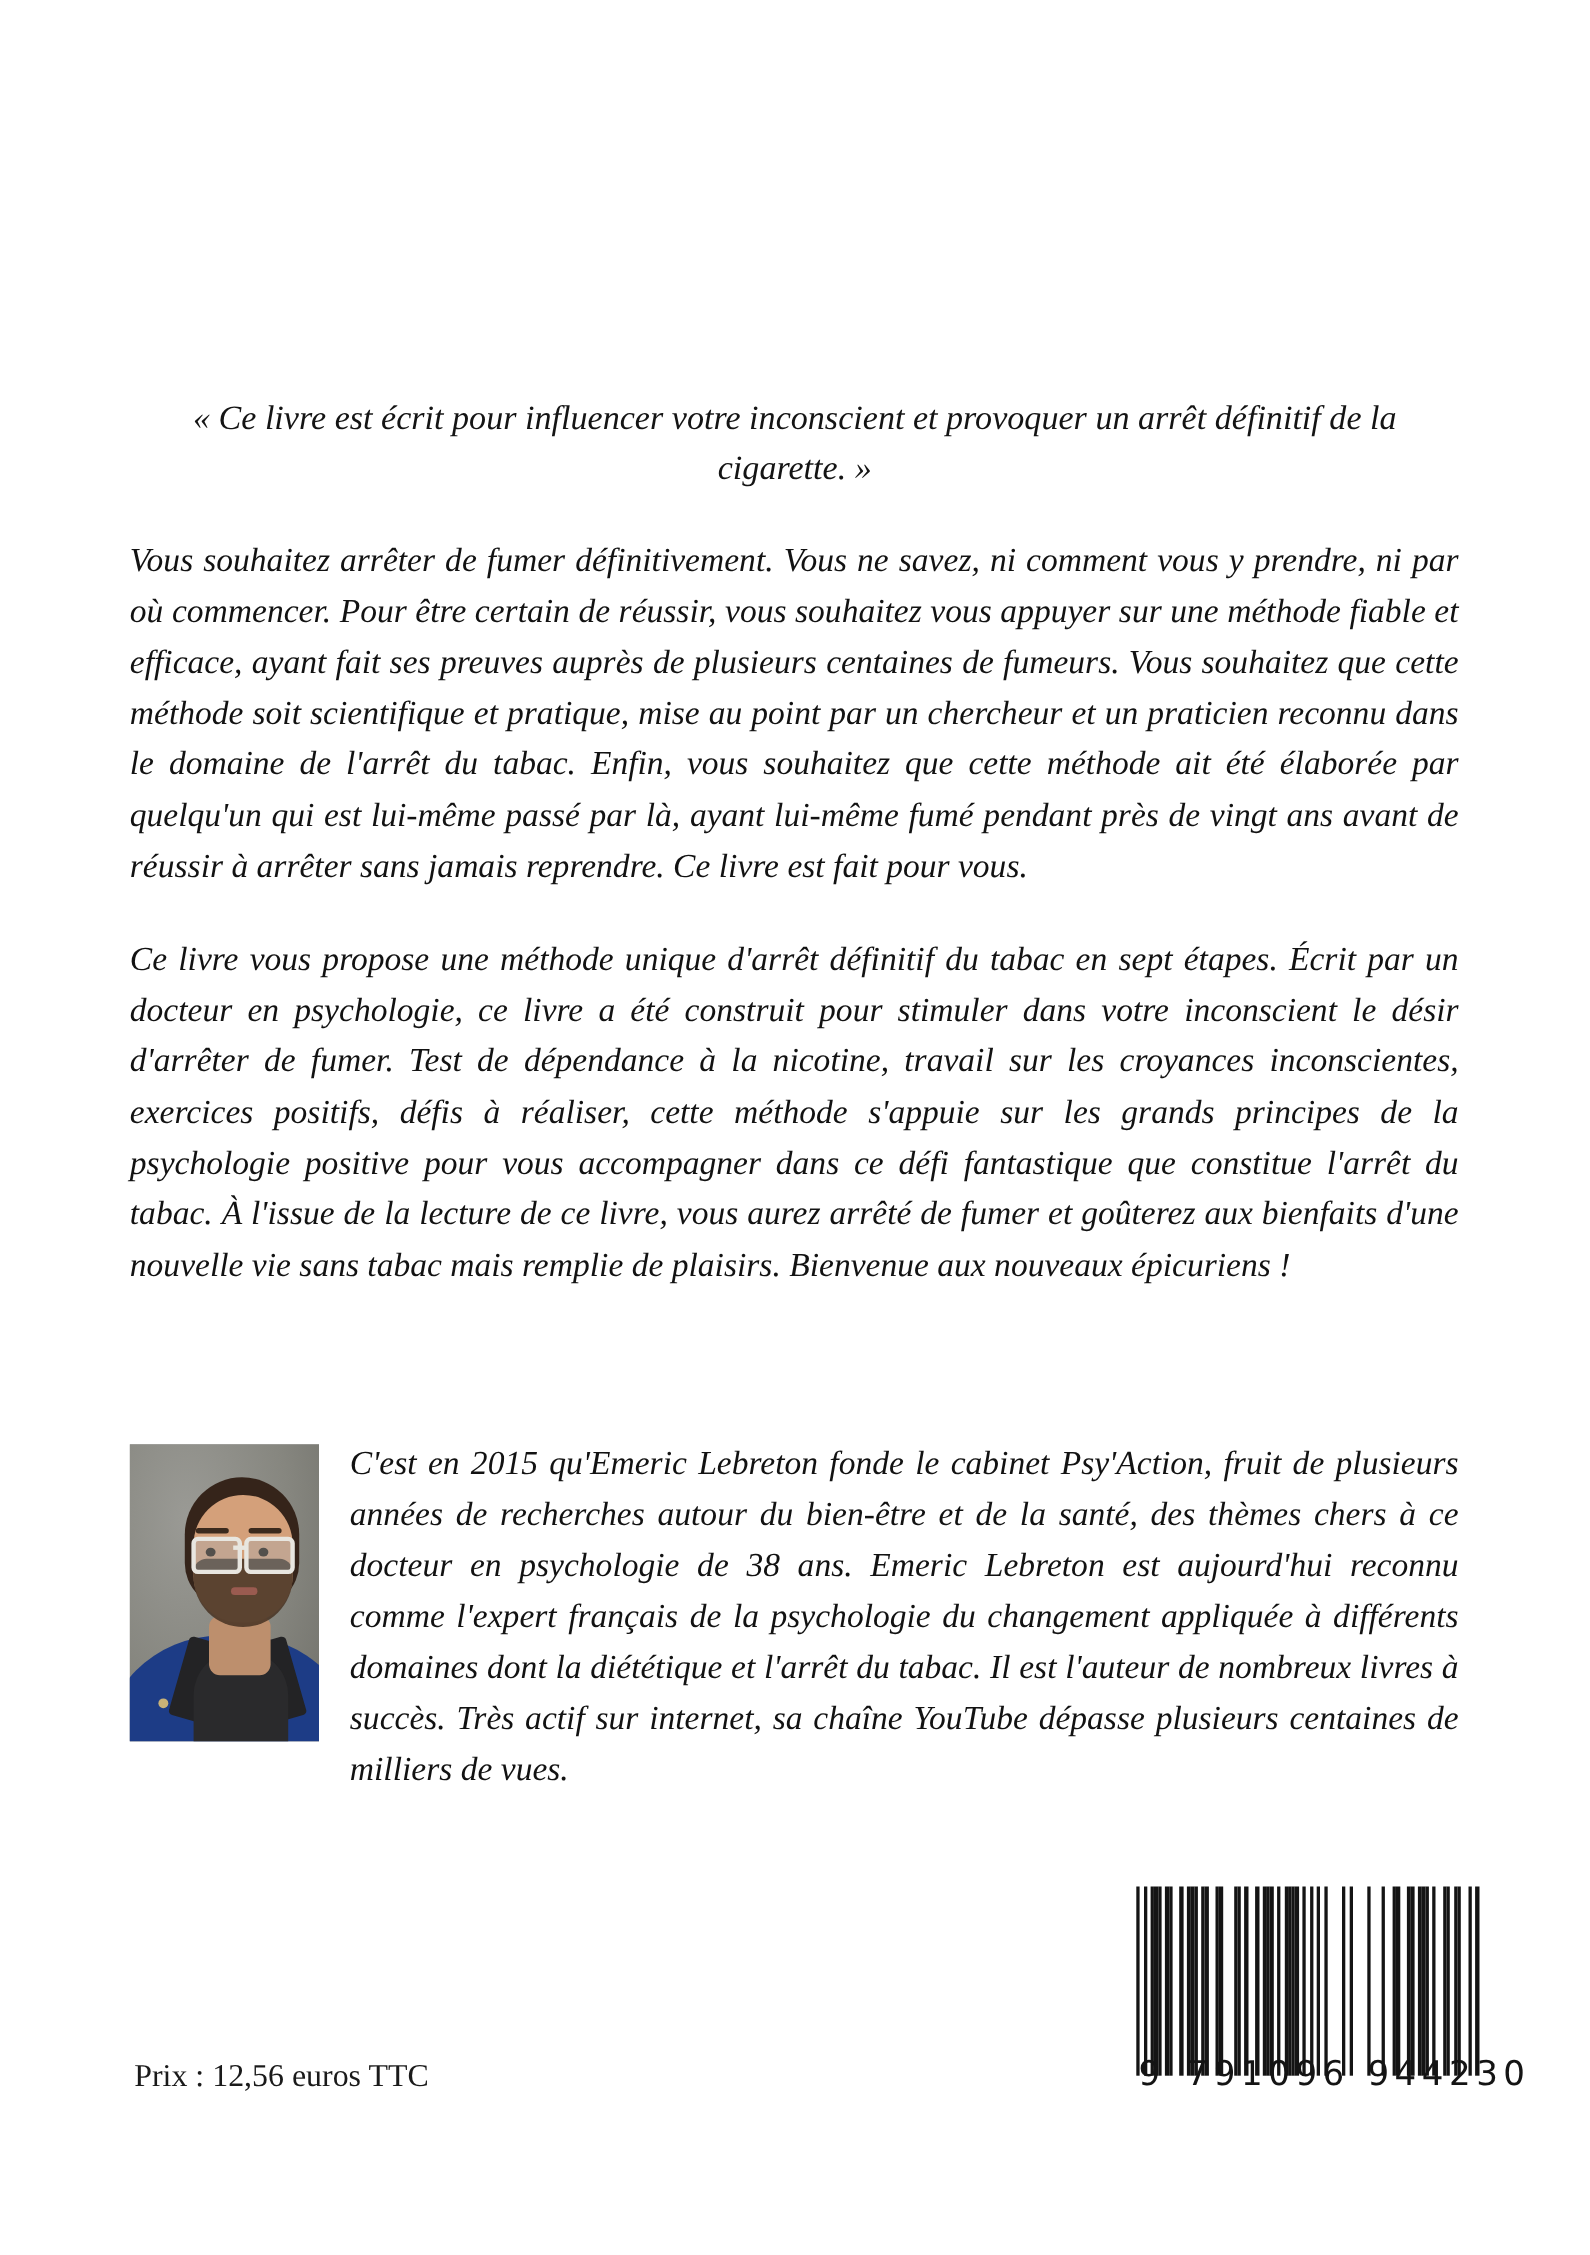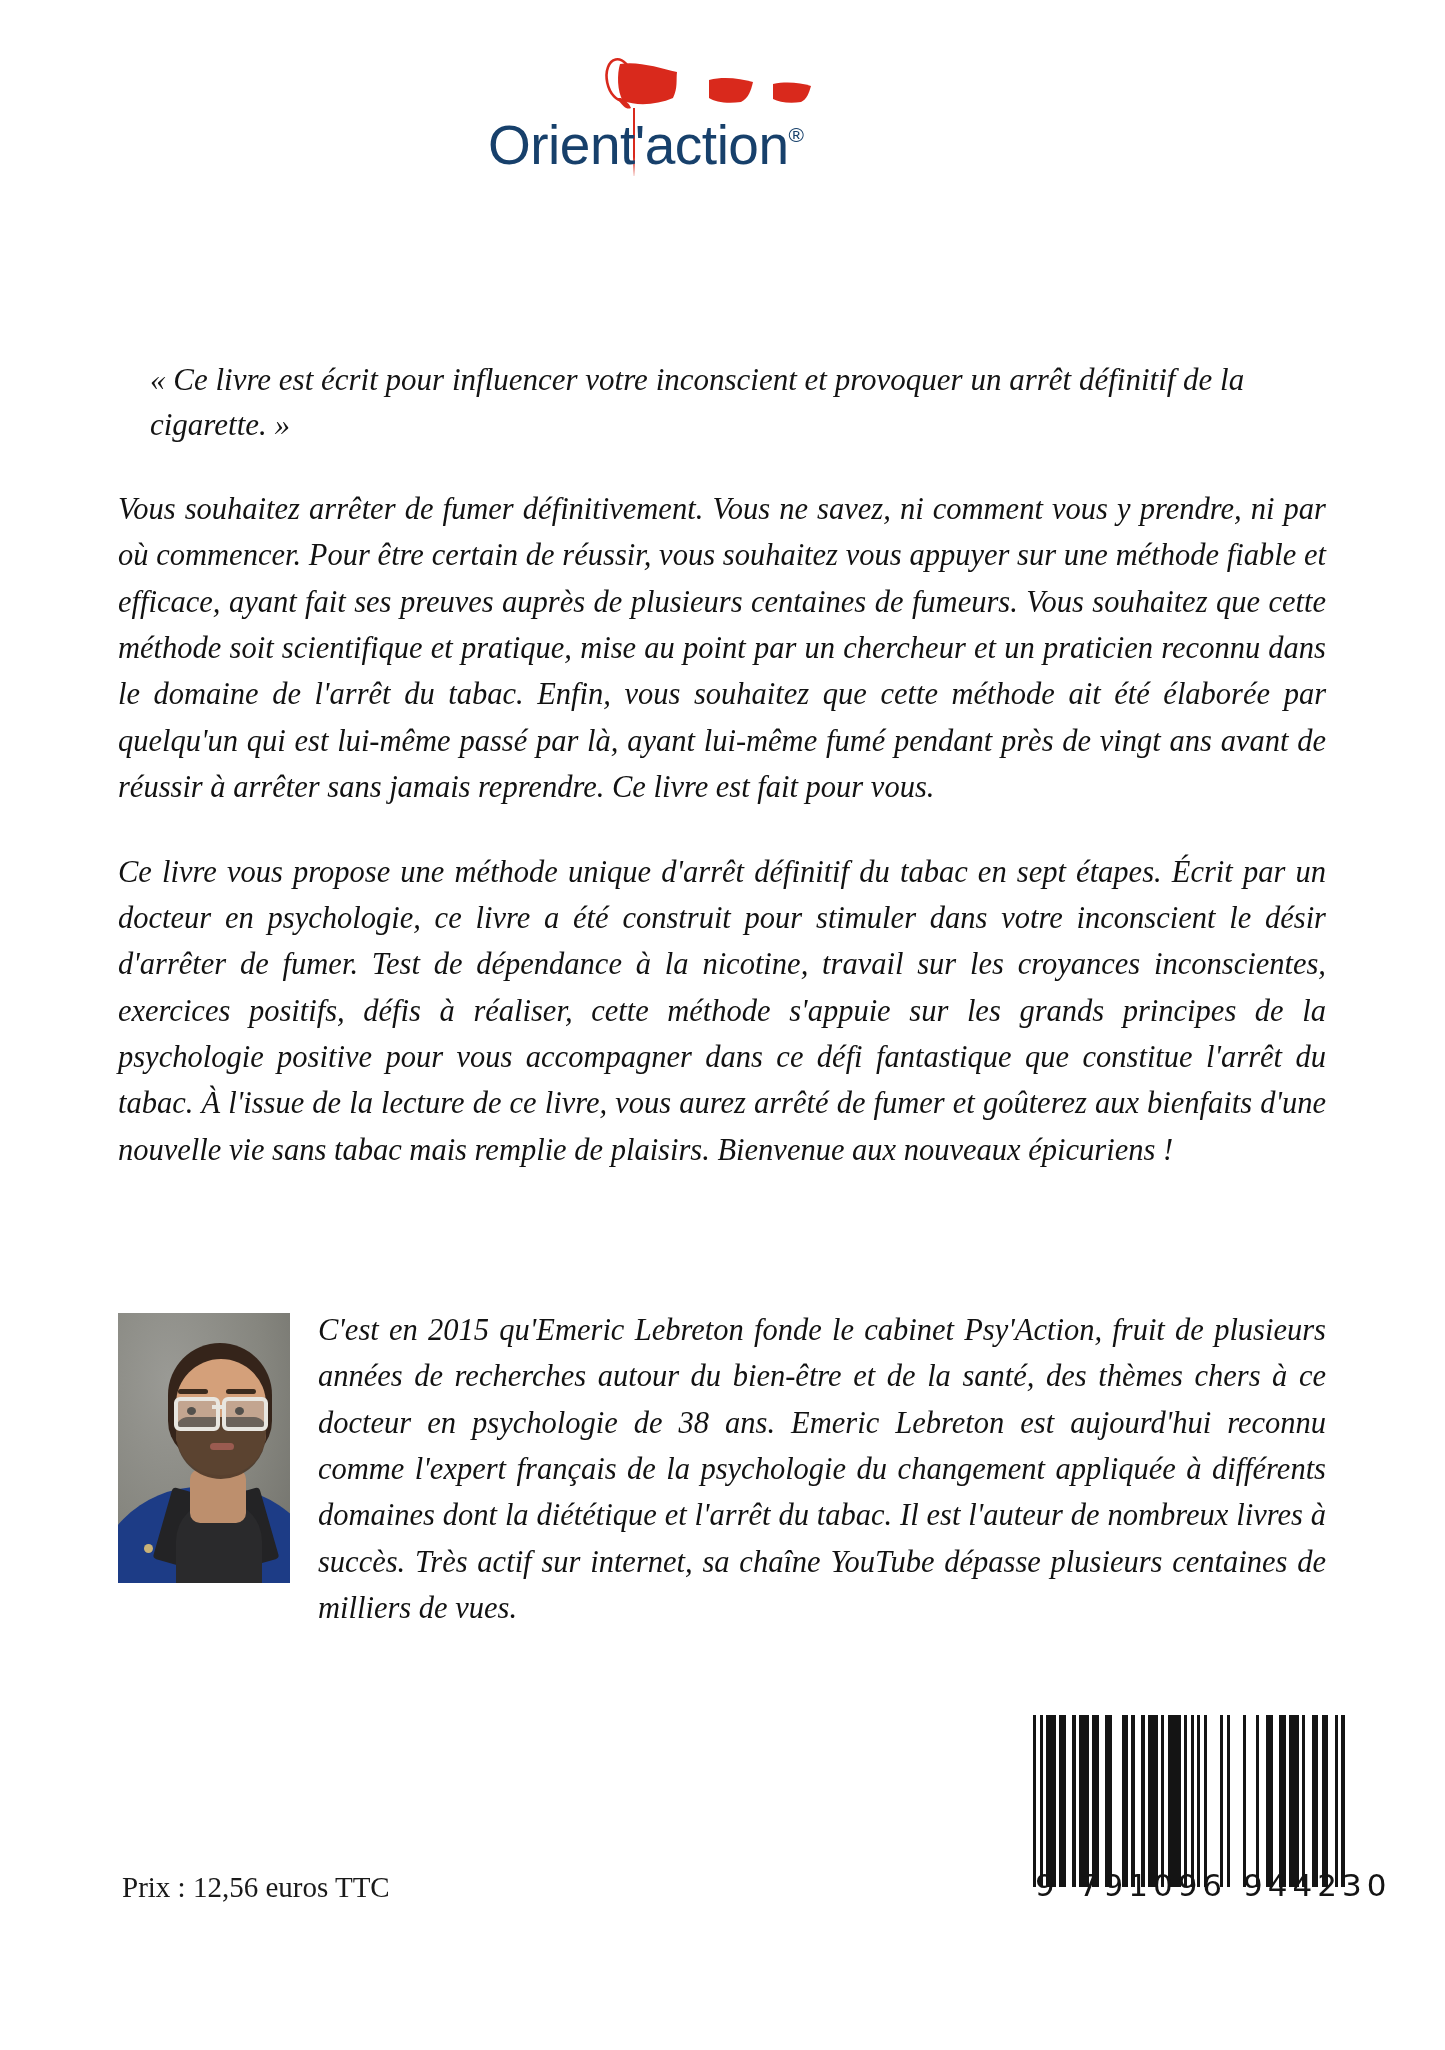--- a/index.html
+++ b/index.html
@@ -89,20 +89,21 @@
     border-bottom: 2px solid #3a3a3a;
     white-space: nowrap;
   }
 
   
   .subtitle {
     position: absolute;
     top: 358px;
     left: 150px;
     width: 1145px;
+    text-align: center;
     font-style: italic;
     font-size: 31px;
     line-height: 1.45;
     color: #141414;
   }
 
   
   .body-wrap {
     position: absolute;
     top: 486px;
@@ -302,40 +303,20 @@
   }
   .bd-lead { margin-right: 14px; }
   .bd-group { letter-spacing: 5px; }
   .bd-mid { margin: 0 8px; }
 </style>
 </head>
 <body>
 
 <div class="page">
 
-  <div class="logo-block">
-    <div class="logo-inner">
-      <svg class="paint-svg" viewBox="0 0 300 72">
-
-        <ellipse cx="47" cy="22" rx="13" ry="21" fill="none" stroke="#d9291c" stroke-width="2.6" transform="rotate(-12 47 22)"></ellipse>
-
-        <path d="M47 6 C 66 3, 86 10, 104 14 C 103 22, 105 30, 100 40 C 84 47, 64 48, 50 43 C 44 33, 44 16, 47 6 Z" fill="#d9291c"></path>
-
-        <path d="M44 40 C 50 49, 54 52, 58 50 C 56 45, 52 42, 48 40 Z" fill="#d9291c"></path>
-
-        <path d="M136 22 C 152 18, 168 21, 180 24 C 178 32, 176 40, 168 44 C 154 46, 142 44, 136 40 Z" fill="#d9291c"></path>
-
-        <path d="M200 26 C 214 23, 228 25, 238 28 C 236 35, 234 41, 228 44 C 216 46, 206 44, 200 41 Z" fill="#d9291c"></path>
-      </svg>
-      <div class="drip"></div>
-      <div class="logo-word">
-        <span>Orient'action</span><span class="reg">®</span>
-      </div>
-    </div>
-  </div>
 
 
   <div class="subtitle">« Ce livre est écrit pour influencer votre inconscient et provoquer un arrêt définitif de la cigarette. »</div>
 
   <div class="body-wrap">
     <p class="para">Vous souhaitez arrêter de fumer définitivement. Vous ne savez, ni comment vous y prendre, ni par où commencer. Pour être certain de réussir, vous souhaitez vous appuyer sur une méthode fiable et efficace, ayant fait ses preuves auprès de plusieurs centaines de fumeurs. Vous souhaitez que cette méthode soit scientifique et pratique, mise au point par un chercheur et un praticien reconnu dans le domaine de l'arrêt du tabac. Enfin, vous souhaitez que cette méthode ait été élaborée par quelqu'un qui est lui-même passé par là, ayant lui-même fumé pendant près de vingt ans avant de réussir à arrêter sans jamais reprendre. Ce livre est fait pour vous.</p>
     <p class="para">Ce livre vous propose une méthode unique d'arrêt définitif du tabac en sept étapes. Écrit par un docteur en psychologie, ce livre a été construit pour stimuler dans votre inconscient le désir d'arrêter de fumer. Test de dépendance à la nicotine, travail sur les croyances inconscientes, exercices positifs, défis à réaliser, cette méthode s'appuie sur les grands principes de la psychologie positive pour vous accompagner dans ce défi fantastique que constitue l'arrêt du tabac. À l'issue de la lecture de ce livre, vous aurez arrêté de fumer et goûterez aux bienfaits d'une nouvelle vie sans tabac mais remplie de plaisirs. Bienvenue aux nouveaux épicuriens !</p>
   </div>
 
   <div class="bio-block">

